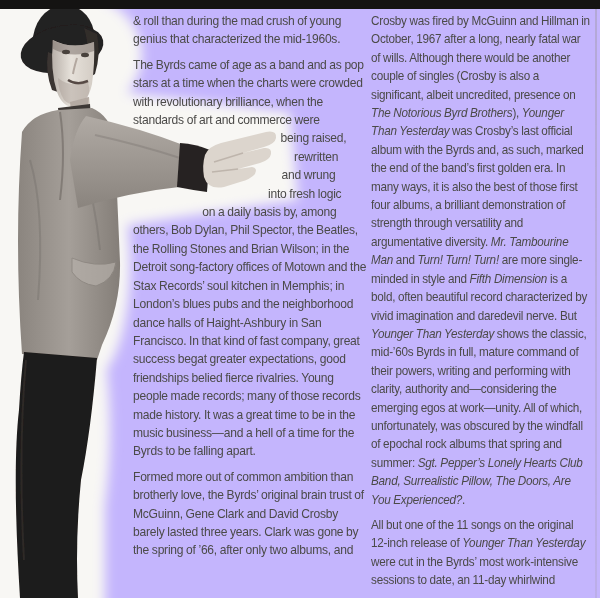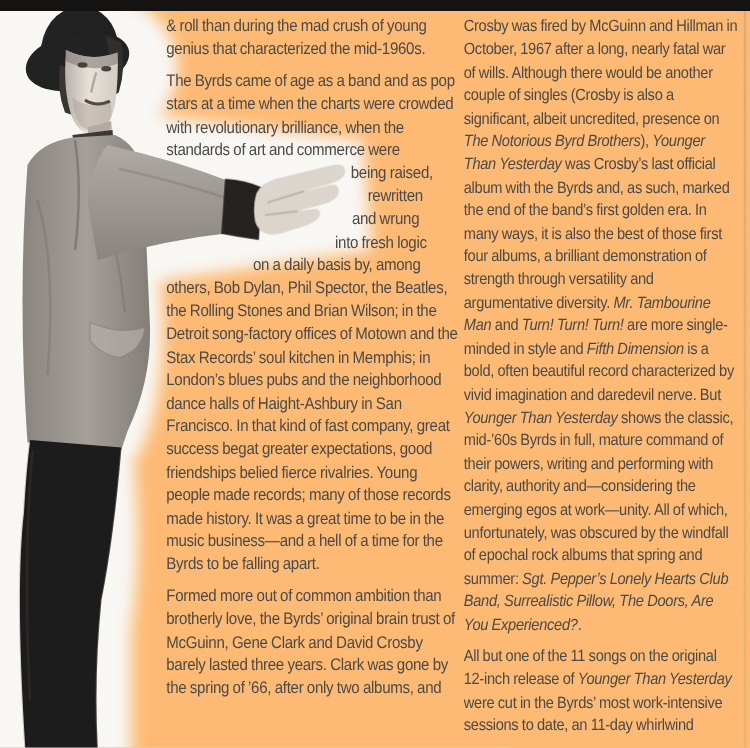--- a/index.html
+++ b/index.html
@@ -1,18 +1,18 @@
 <!DOCTYPE html>
 <html><head>
 <meta charset="utf-8">
 <style>
   html,body{margin:0;padding:0;background:#d8d6d3;}
   .page{
     position:relative;width:600px;height:598px;overflow:hidden;
-    background:#fdba74;
+    background:#c4b5fd;
     font-family:"Liberation Sans", sans-serif;
     color:#4b4a48;
   }
   .top-bar{position:absolute;left:0;top:0;width:600px;height:9px;background:#141312;z-index:5;}
   .right-edge{position:absolute;right:3px;top:9px;width:2px;height:589px;
     background:linear-gradient(to bottom, rgba(150,146,140,.35), rgba(150,146,140,.18));z-index:4;}
   .photo{position:absolute;left:0;top:0;z-index:1;}
   .col{position:absolute;top:12px;z-index:3;transform:scaleX(.9);transform-origin:0 0;
     line-height:18.4px;text-align:left;}
   .col-left{left:133px;width:264px;font-size:13.4px;letter-spacing:-0.25px;word-spacing:-0.4px;}

